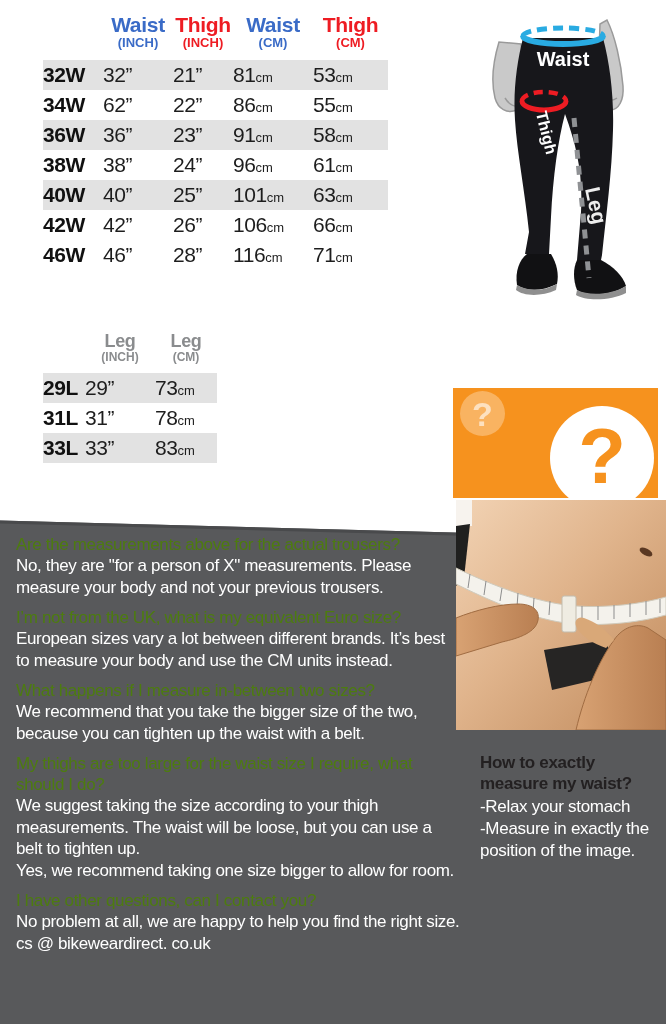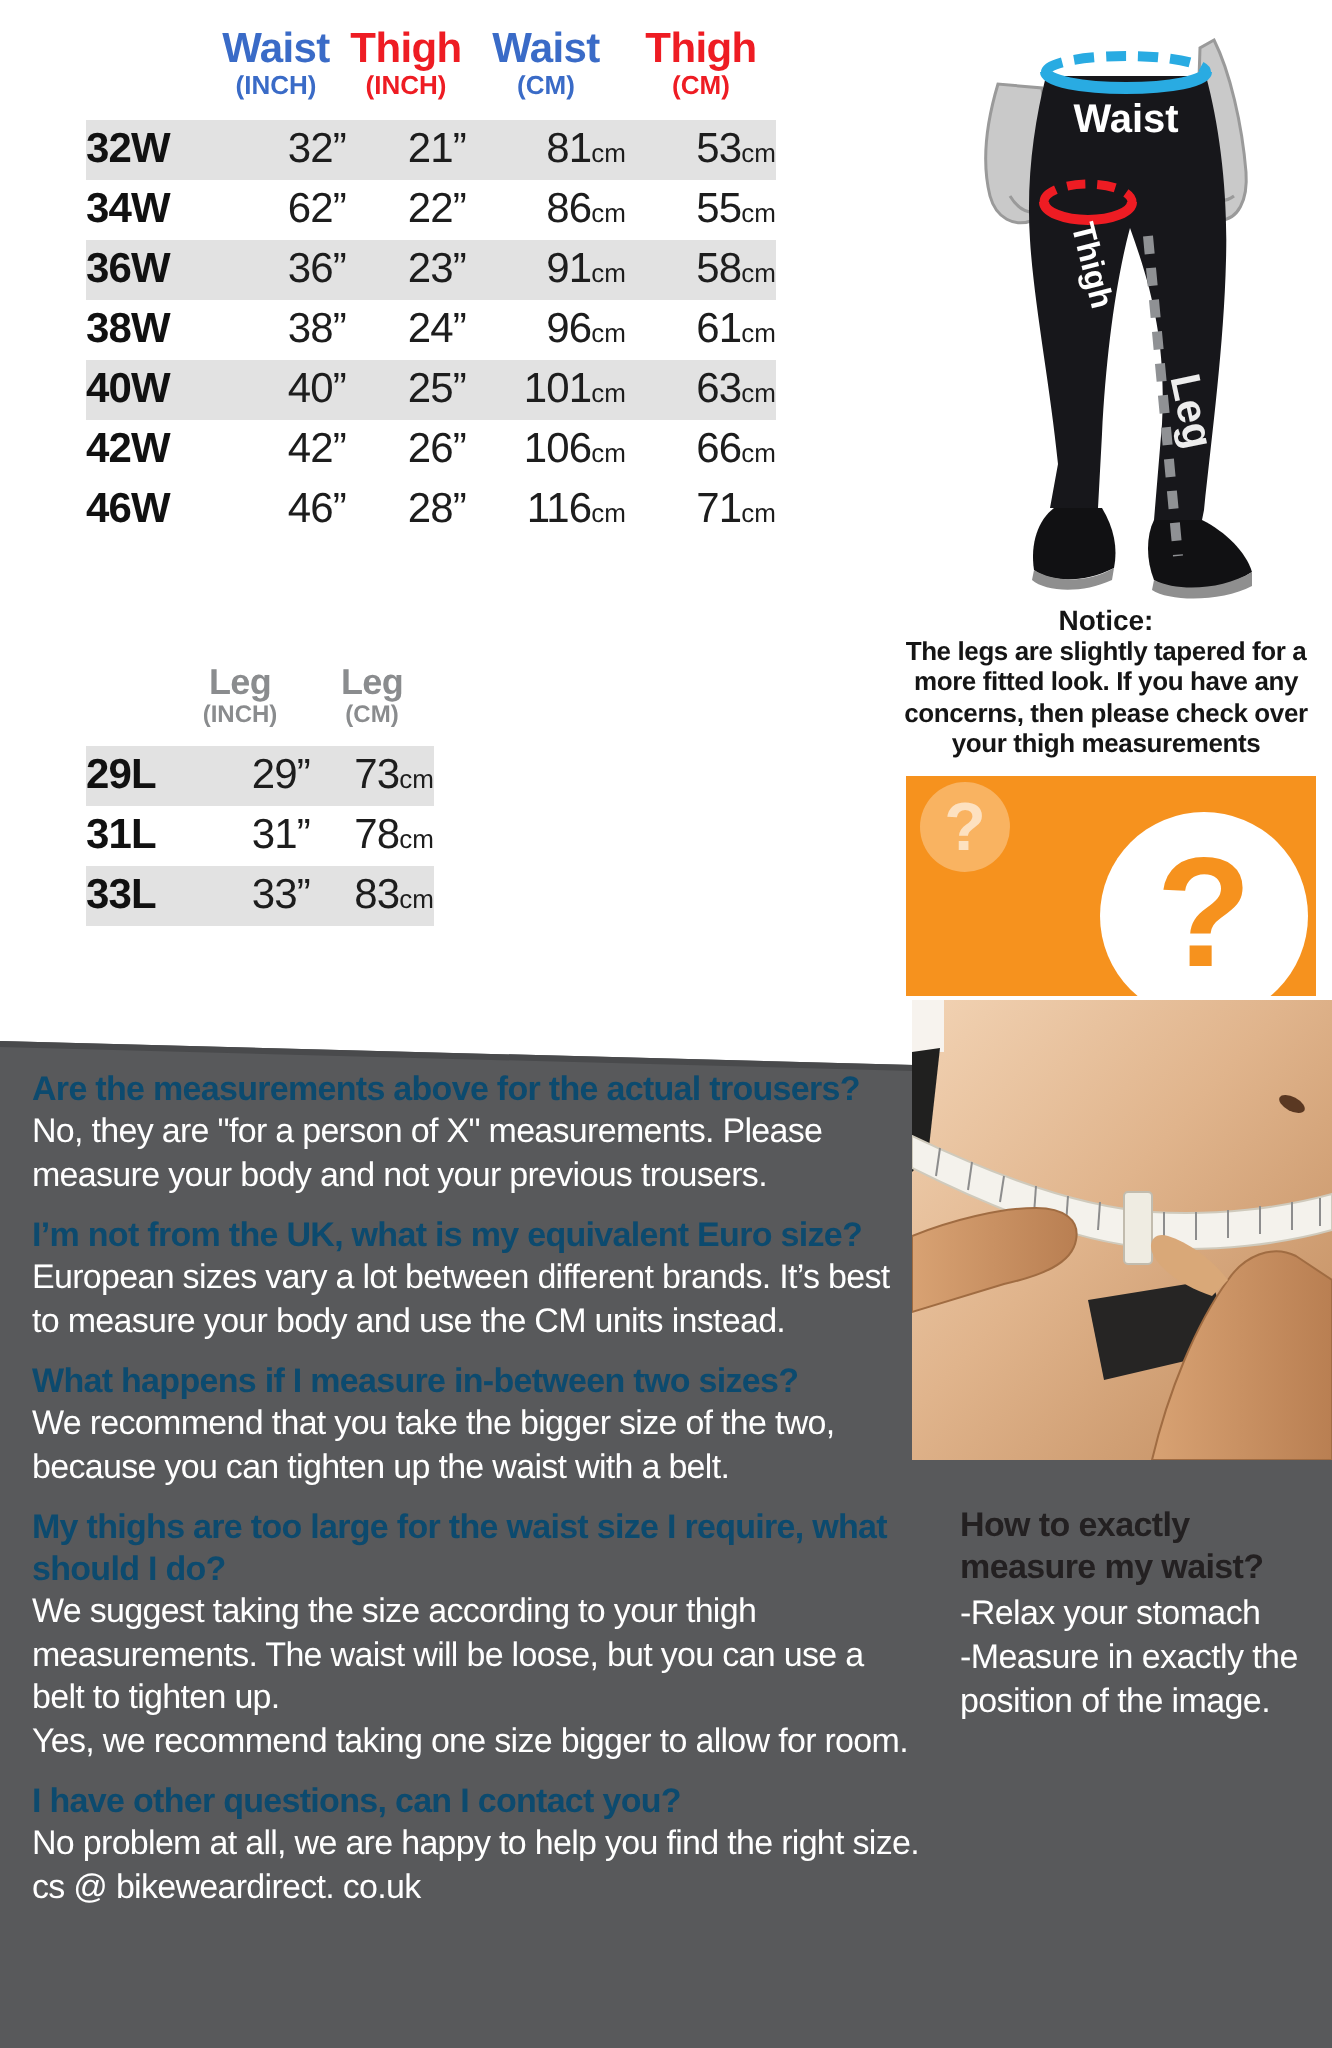--- a/index.html
+++ b/index.html
@@ -19,21 +19,21 @@
   .hmain { font-size:21px; font-weight:bold; letter-spacing:-0.3px; }
   .hsub  { font-size:13px; font-weight:600; }
   .hblue .hmain, .hblue .hsub { color:#3A6BC7; }
   .hred  .hmain, .hred  .hsub { color:#EE1C23; }
   .hgray .hmain, .hgray .hsub { color:#8A8C8E; }
   #leg-table .hmain { font-size:18px; }
   #leg-table .hsub  { font-size:12px; }
 
   .trow { height:30px; }
   .trow.stripe { background:#E2E2E2; }
-  .c { text-align:right; font-size:21px; color:#1d1d1d; letter-spacing:-0.4px; }
+  .c { text-align:left; font-size:21px; color:#1d1d1d; letter-spacing:-0.4px; }
   .c.size { font-weight:bold; color:#111; text-align:left; padding-right:7px; font-size:21px; }
   .c .u { font-size:13px; letter-spacing:0; }
 
   
   #figure-box { position:absolute; left:455px; top:2px; width:211px; height:300px; }
 
   
   #notice { position:absolute; left:440px; top:302px; width:226px; text-align:center; color:#151515; }
   #notice .ntitle { font-weight:bold; font-size:14px; }
   #notice .nbody  { font-weight:bold; font-size:13px; line-height:1.18; letter-spacing:-0.2px; }
@@ -50,21 +50,21 @@
   
   #gray-slab { position:absolute; left:-20px; top:520px; width:780px; height:560px;
                background:#58595B; border-top:3px solid #494a4c;
                transform:rotate(1.5deg); transform-origin:0 0; z-index:1; }
 
   
   #photo-box { position:absolute; left:456px; top:500px; width:210px; height:230px; z-index:2; overflow:hidden; }
 
   
   #faq { position:absolute; left:16px; top:534px; width:444px; z-index:3; }
-  .faq-q { font-weight:bold; color:#0c4a6e; font-size:17px; line-height:21px; letter-spacing:-0.35px; margin-top:9px; }
+  .faq-q { font-weight:normal; color:#4d7c0f; font-size:17px; line-height:21px; letter-spacing:-0.35px; margin-top:9px; }
   .faq-a { color:#ffffff; font-size:17px; line-height:21.5px; letter-spacing:-0.35px; white-space:pre-line; }
   .faq-item:first-child .faq-q { margin-top:0; }
 
   
   #measure-help { position:absolute; left:480px; top:752px; width:190px; z-index:3; }
   #measure-help .mtitle { font-weight:bold; color:#232021; font-size:17px; line-height:21px; max-width:160px; letter-spacing:-0.3px; }
   #measure-help .mbody  { color:#ffffff; font-size:17px; line-height:22px; letter-spacing:-0.3px; white-space:pre-line; margin-top:2px; }
 </style>
 </head>
 <body>
@@ -197,24 +197,20 @@
 
       <path d="M67 99 A22 9 0 0 0 111 99" fill="none" stroke="#EE1C23" stroke-width="5"></path>
       <path d="M67 99 A22 9 0 0 1 111 99" fill="none" stroke="#EE1C23" stroke-width="4.5" stroke-dasharray="9 6"></path>
 
       <text x="108" y="64" text-anchor="middle" font-size="20" font-weight="bold" fill="#ffffff">Waist</text>
       <text x="86" y="132" text-anchor="middle" font-size="16" font-weight="bold" fill="#ffffff" transform="rotate(76 86 132)">Thigh</text>
       <text x="134" y="205" text-anchor="middle" font-size="21" font-weight="bold" fill="#ededed" transform="rotate(78 134 205)">Leg</text>
     </svg>
   </div>
 
-  <div id="notice">
-    <div class="ntitle">Notice:</div>
-    <div class="nbody">The legs are slightly tapered for a more fitted look. If you have any concerns, then please check over your thigh measurements</div>
-  </div>
 
   <div id="help-banner">
     <div id="qm-small">
       <span>?</span>
     </div>
     <div id="qm-big">
       <span>?</span>
     </div>
   </div>
 

